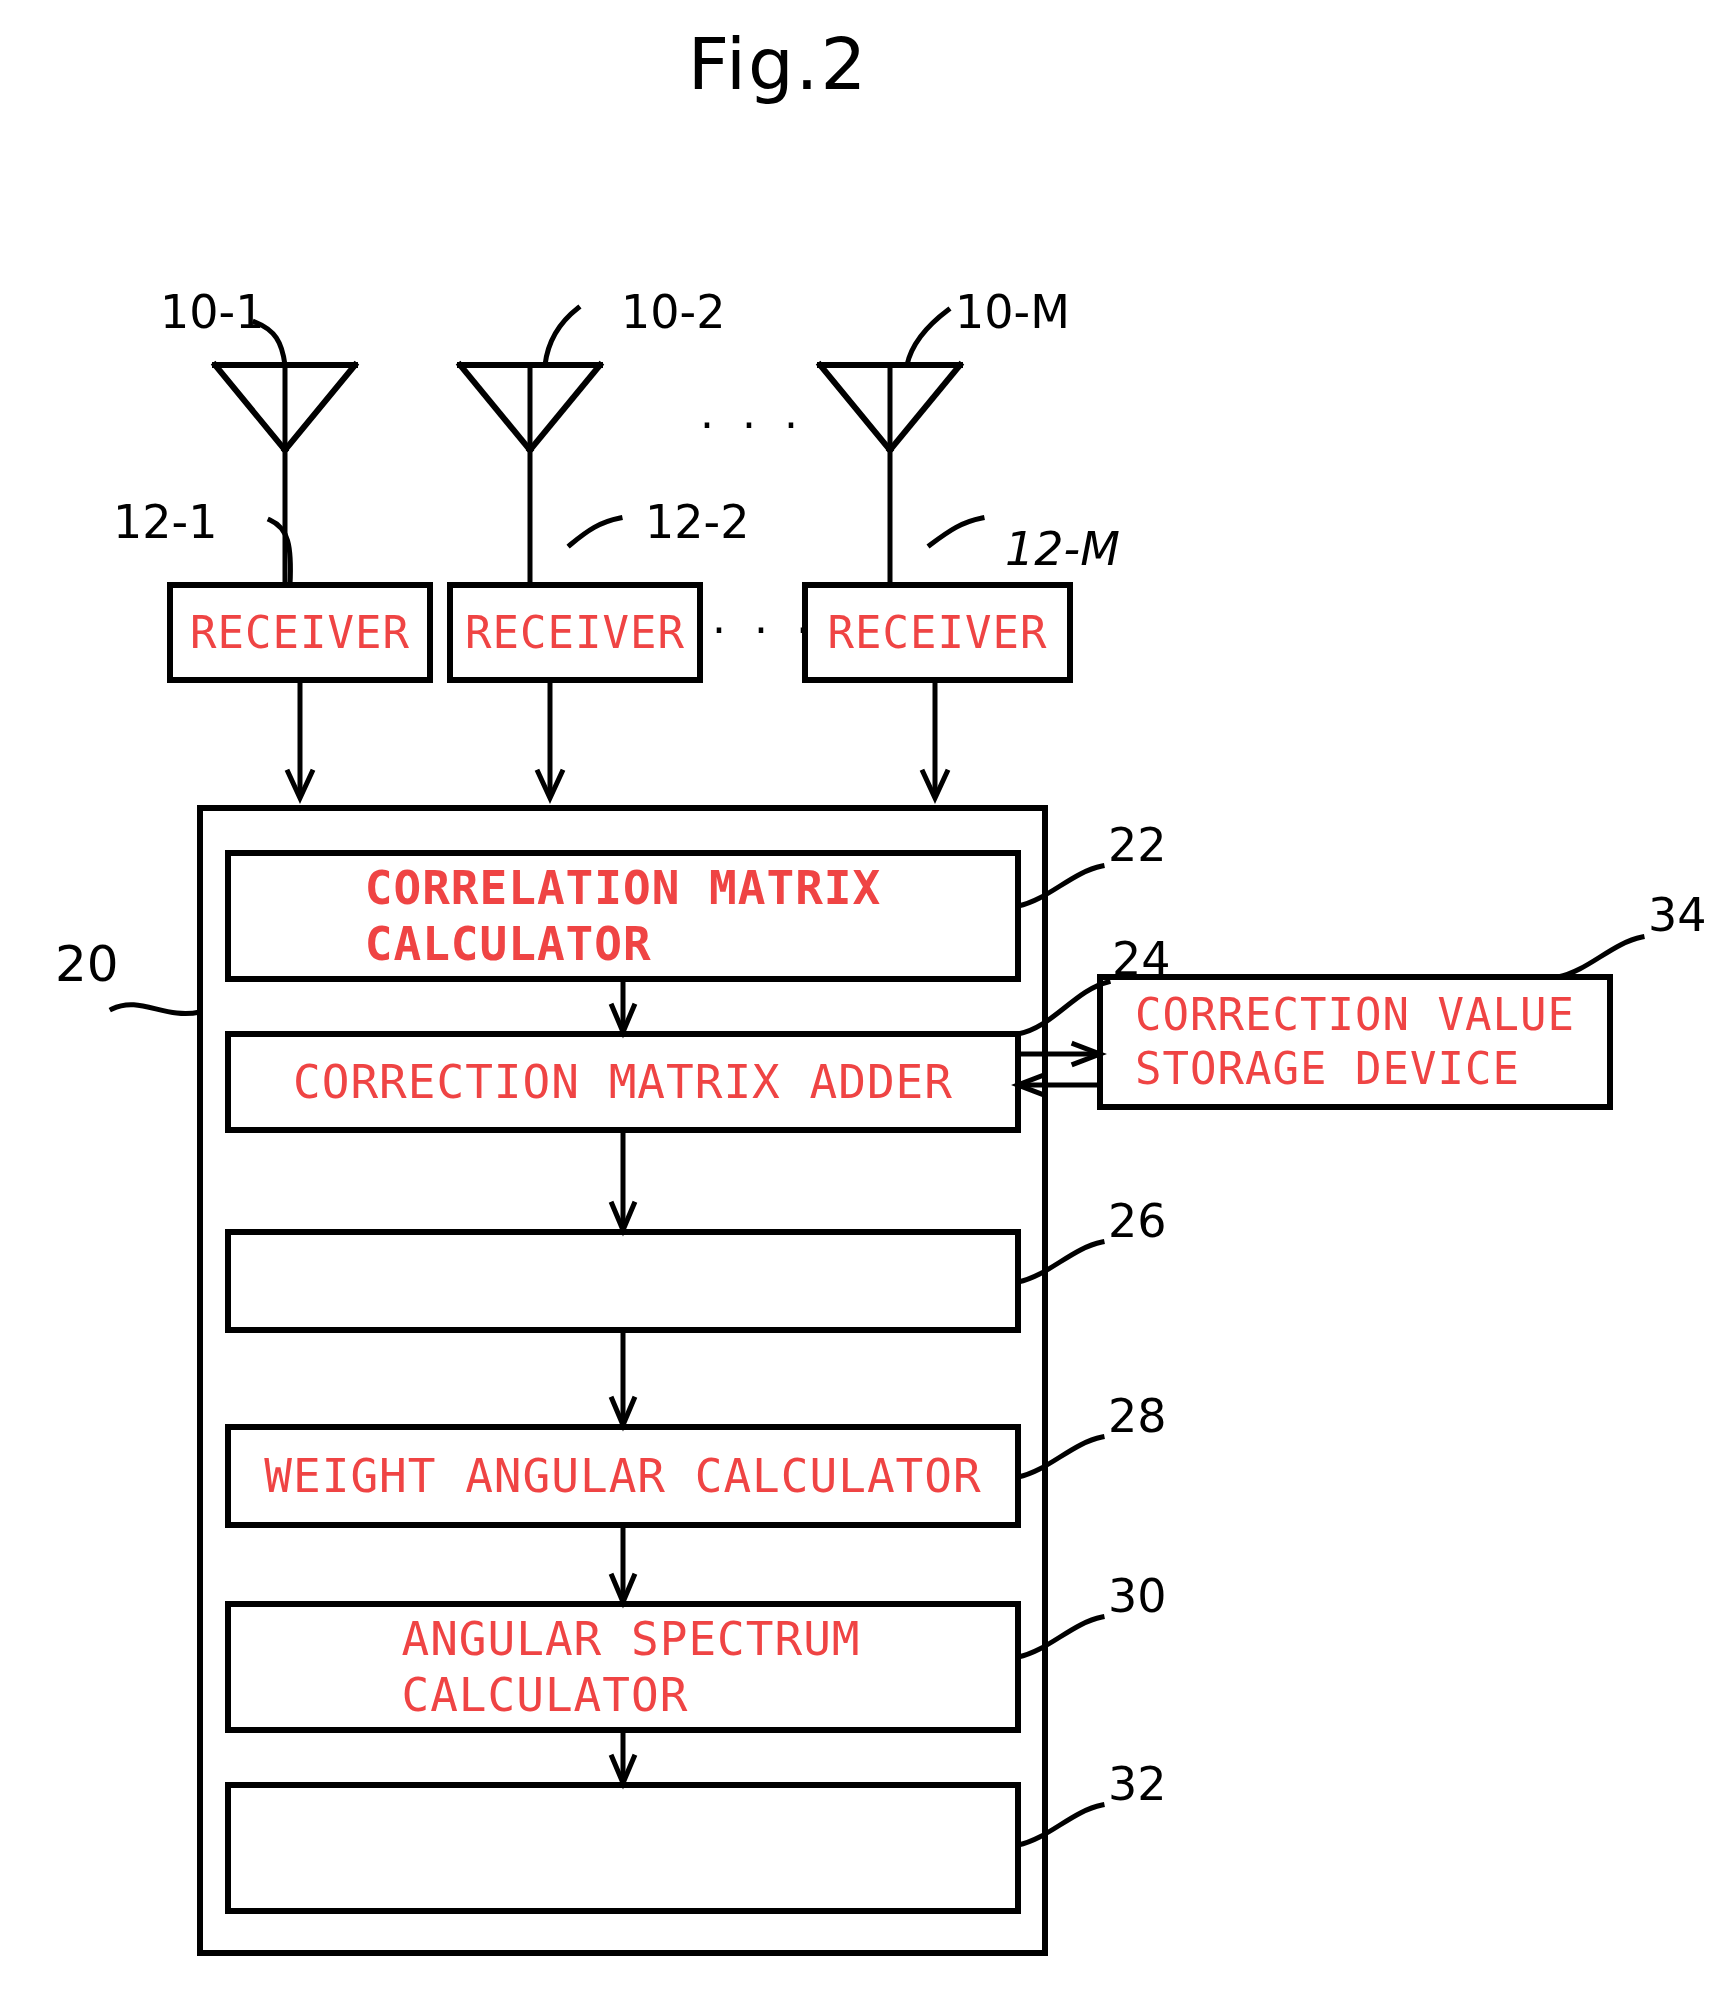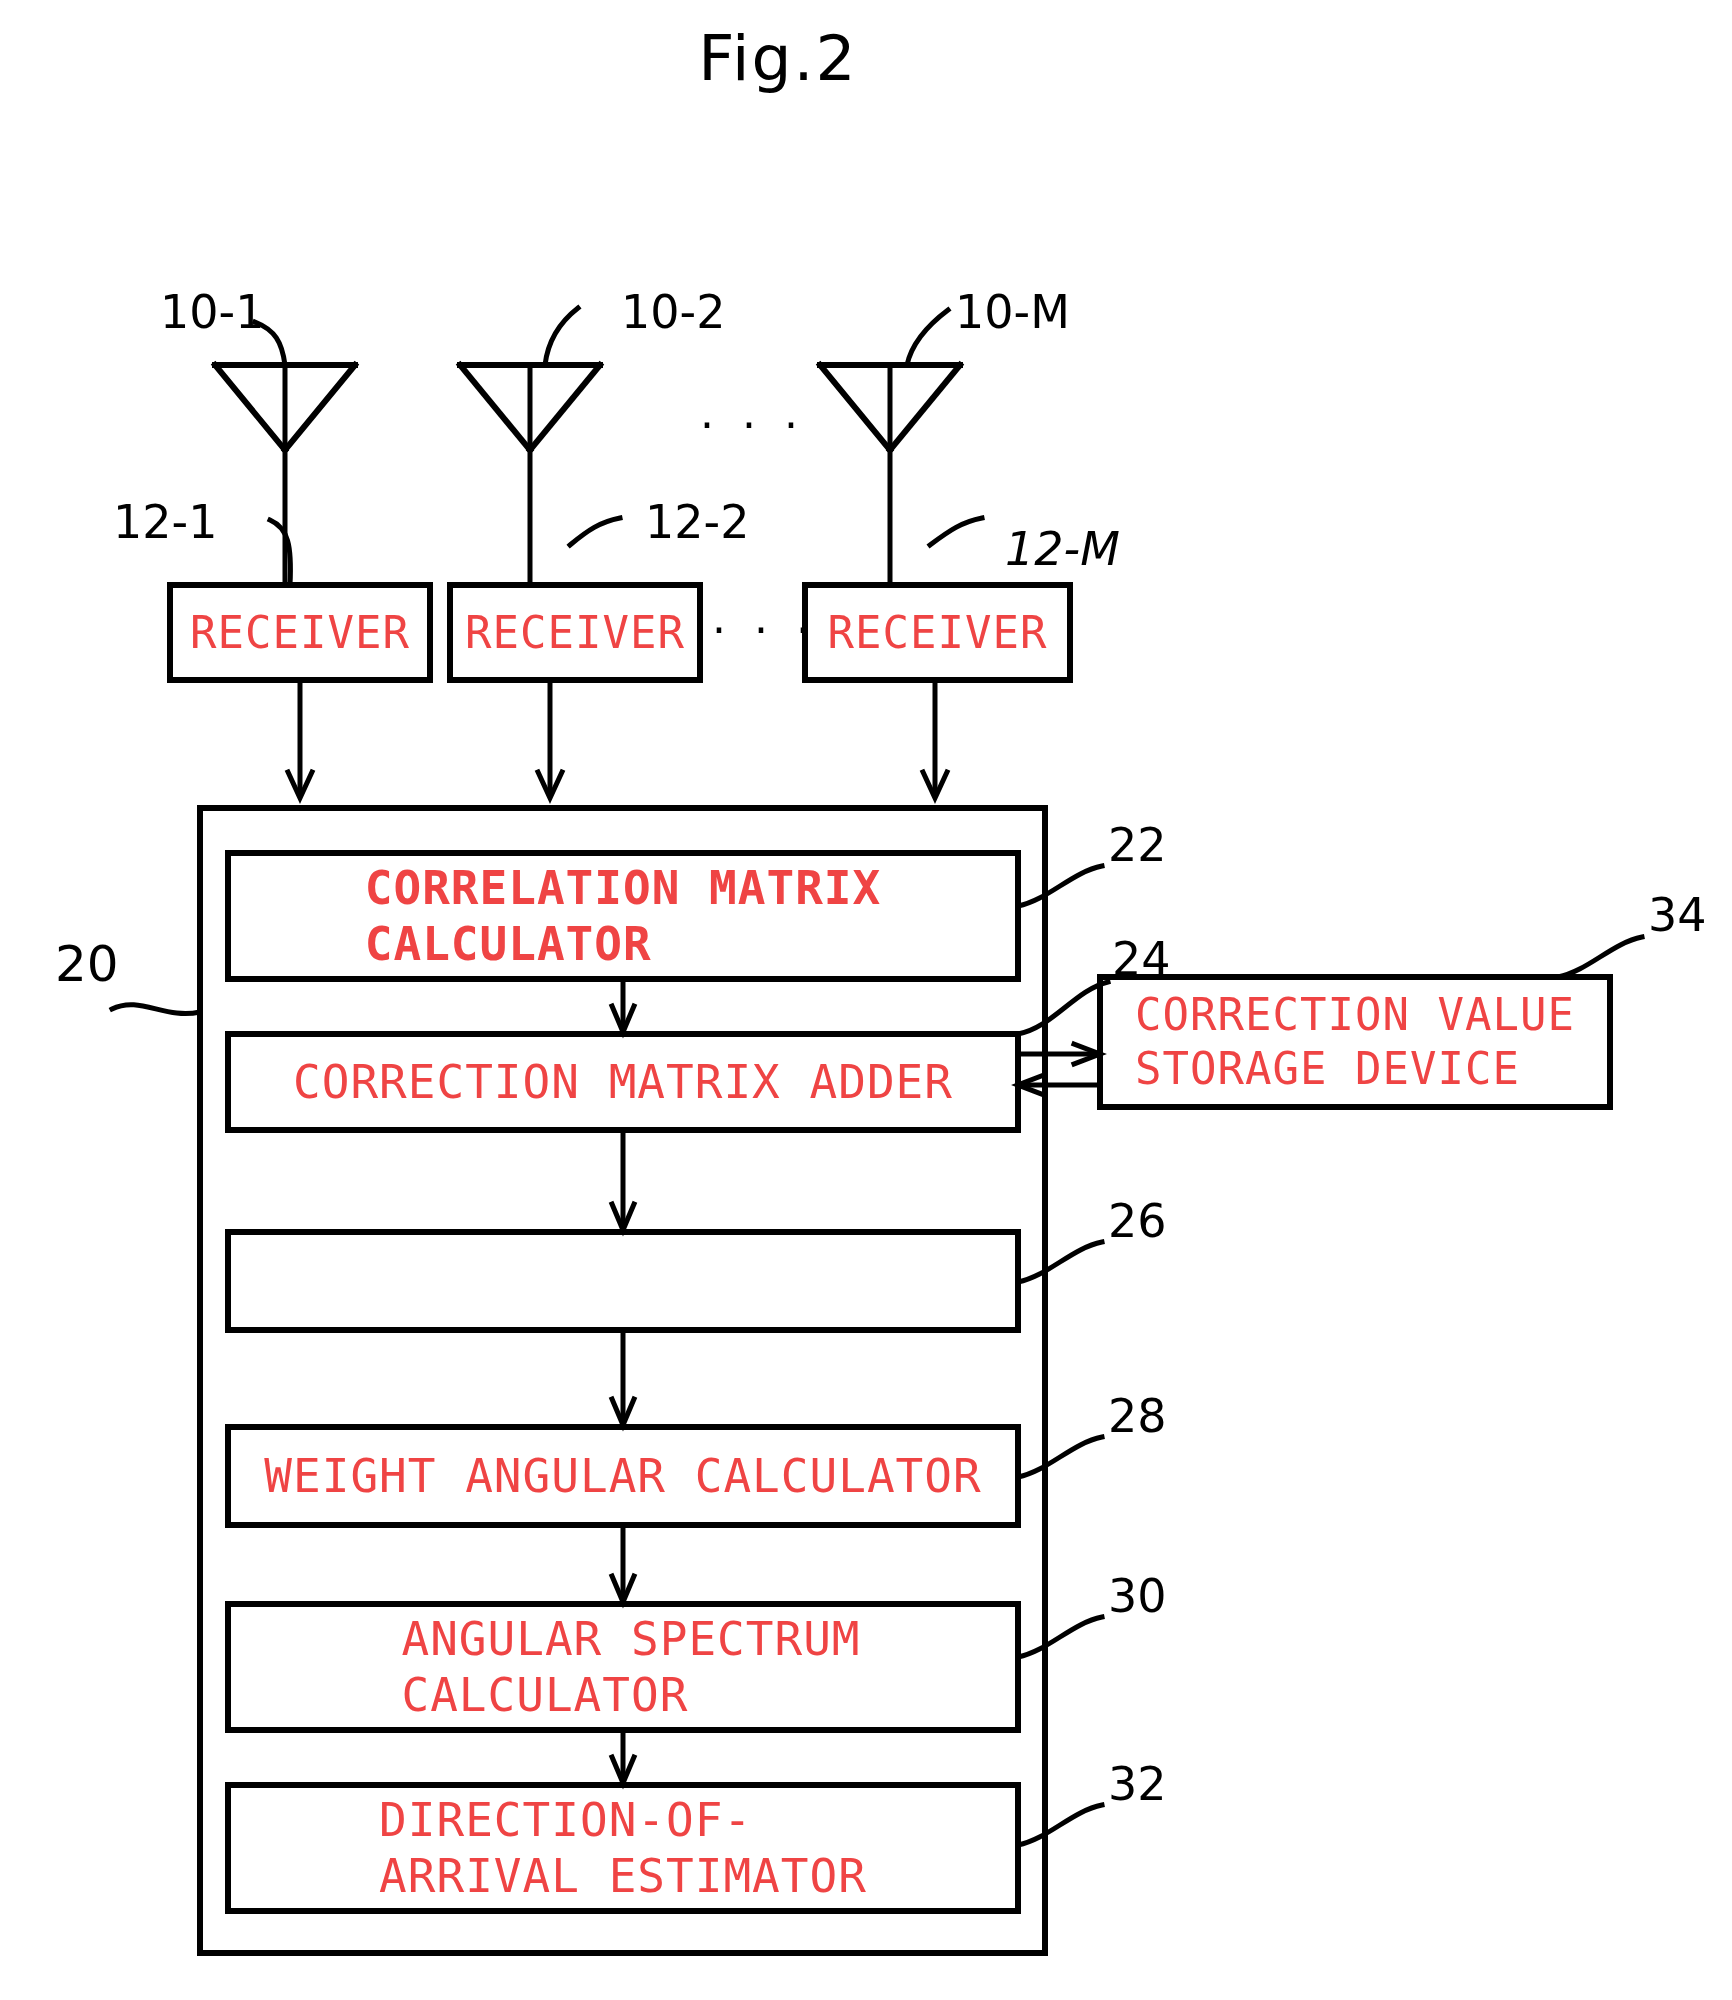--- a/index.html
+++ b/index.html
@@ -22,21 +22,21 @@
     width: 1732px;
     height: 2000px;
   }
   .fig-title {
     position: absolute;
     left: 0;
     top: 22px;
     width: 1556px;
     text-align: center;
     font-family: "DejaVu Sans", sans-serif;
-    font-size: 63px;
+    font-size: 72px;
     letter-spacing: 2px;
     color: #000;
   }
   .boxlabel {
     position: absolute;
     display: flex;
     align-items: center;
     justify-content: center;
     text-align: left;
     color: #ef4444;
@@ -177,22 +177,20 @@
   <div class="ellipsis" style="left:712px; top:605px;">· · ·</div>
 
   <div class="refnum" style="left:55px; top:935px; font-size:50px;">20</div>
 
   <div class="boxlabel" style="left:228px; top:853px; width:790px; height:126px; font-size:46px;font-weight:bold;">CORRELATION MATRIX
 CALCULATOR</div>
   <div class="boxlabel" style="left:228px; top:1034px; width:790px; height:96px; font-size:46px;">CORRECTION MATRIX ADDER</div>
   <div class="boxlabel" style="left:228px; top:1427px; width:790px; height:98px; font-size:46px;">WEIGHT ANGULAR CALCULATOR</div>
   <div class="boxlabel" style="left:236px; top:1604px; width:790px; height:126px; font-size:46px;">ANGULAR SPECTRUM
 CALCULATOR</div>
-  <div class="boxlabel" style="left:228px; top:1785px; width:790px; height:126px; font-size:46px;">DIRECTION-OF-
-ARRIVAL ESTIMATOR</div>
 
   <div class="boxlabel" style="left:1100px; top:977px; width:510px; height:130px; font-size:44px;">CORRECTION VALUE
 STORAGE DEVICE</div>
 
   <div class="refnum" style="left:1108px; top:818px;">22</div>
   <div class="refnum" style="left:1112px; top:932px;">24</div>
   <div class="refnum" style="left:1108px; top:1194px;">26</div>
   <div class="refnum" style="left:1108px; top:1389px;text-align:right;">28</div>
   <div class="refnum" style="left:1108px; top:1569px;">30</div>
   <div class="refnum" style="left:1108px; top:1757px;">32</div>

